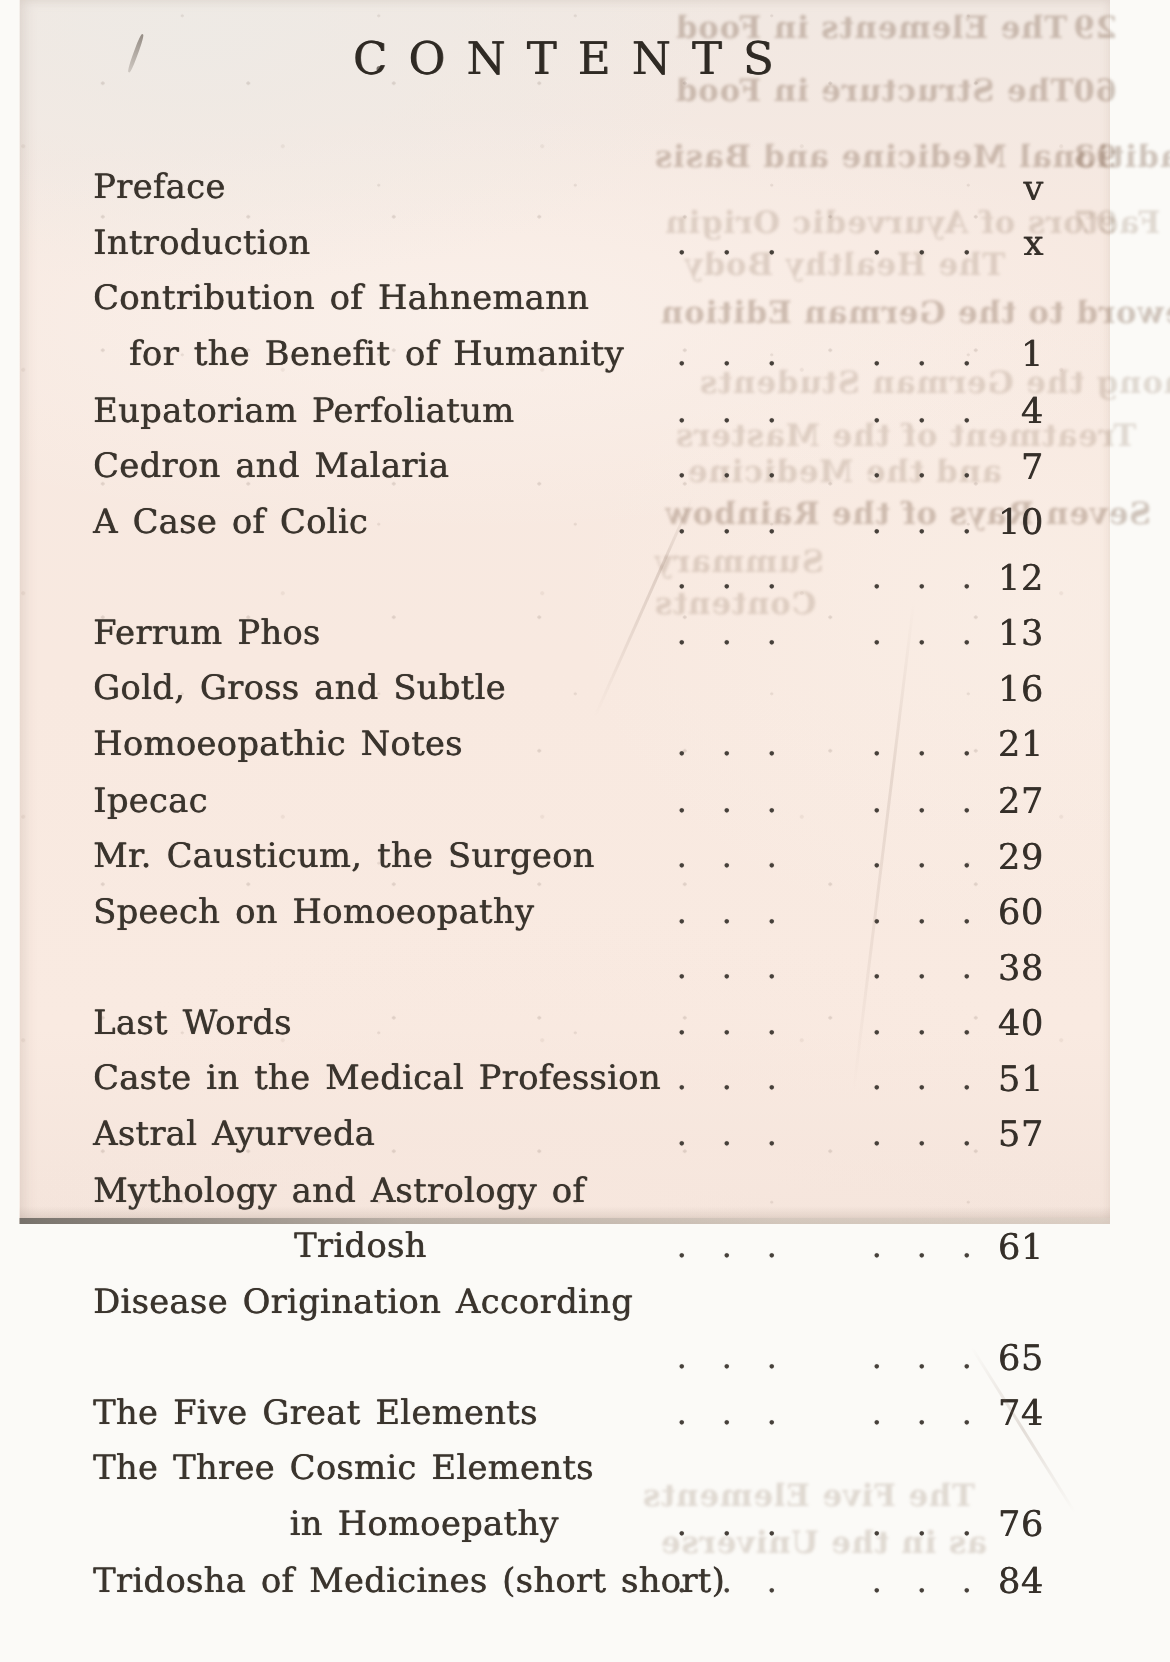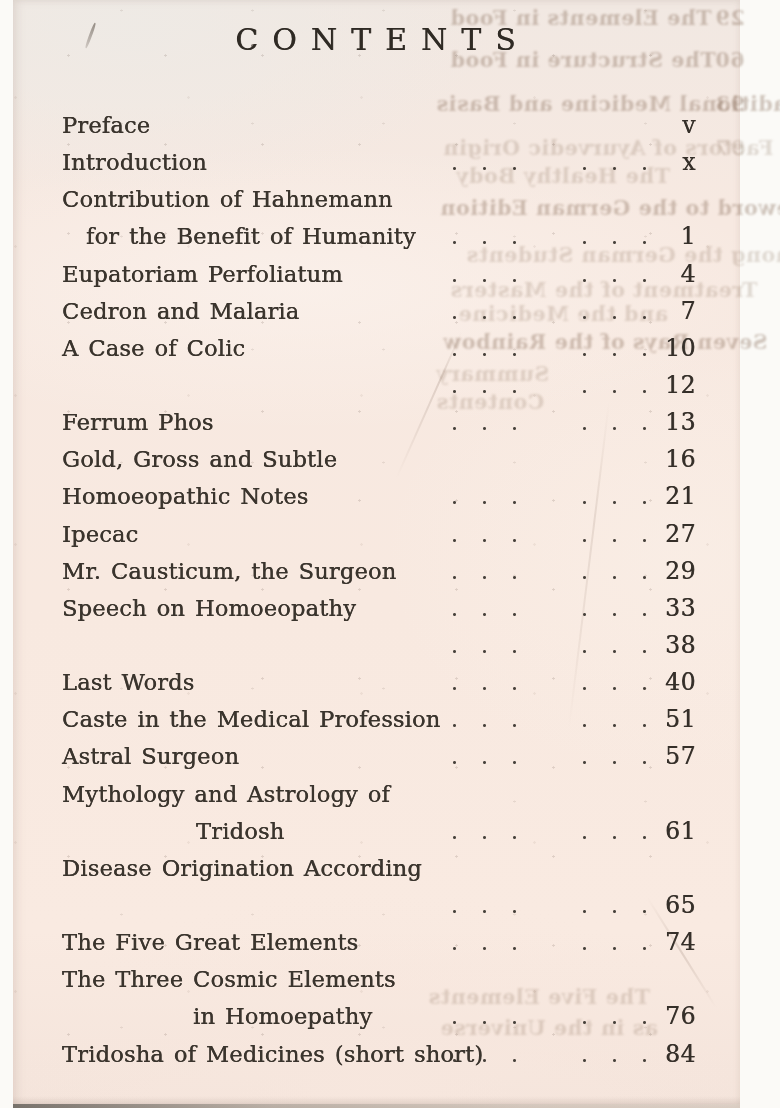--- a/index.html
+++ b/index.html
@@ -3,21 +3,21 @@
 <meta charset="utf-8">
 <style>
   html,body{margin:0;padding:0;}
   body{
     width:780px;height:1108px;position:relative;overflow:hidden;
     background:#fbfaf7;
     font-family:"DejaVu Serif","Liberation Serif",serif;
   }
   
   .paper{
-    position:absolute;left:13px;top:0;width:727px;height:1108px;
+    position:absolute;left:13px;top:0;width:727px;height:816px;
     background:
       radial-gradient(ellipse 520px 250px at 16% 2%, rgba(238,234,229,.95), transparent 70%),
       radial-gradient(ellipse 640px 190px at 40% 26%, rgba(252,245,240,.55), transparent 75%),
       radial-gradient(ellipse 430px 320px at 92% 50%, rgba(250,240,232,.55), transparent 70%),
       radial-gradient(ellipse 500px 260px at 50% 98%, rgba(247,231,222,.8), transparent 75%),
       linear-gradient(180deg,#f1e8e2 0%,#f7e9e1 20%,#f8e9e0 55%,#f9eae1 84%,#f4e4db 100%);
     box-shadow: inset 4px 0 8px rgba(170,150,140,.22), inset -2px 0 5px rgba(190,170,158,.14);
   }
   
   .paper::after{
@@ -207,21 +207,21 @@
     <span class="lbl ind-0">Mr. Causticum, the Surgeon</span>
     <span class="dots d1">. . .</span>
     <span class="dots d2">. . .</span>
     <span class="pg">29</span>
   </div>
 
   <div class="row">
     <span class="lbl ind-0">Speech on Homoeopathy</span>
     <span class="dots d1">. . .</span>
     <span class="dots d2">. . .</span>
-    <span class="pg">33</span>
+    <span class="pg">60</span>
   </div>
 
   <div class="row">
     <span class="dots d1">. . .</span>
     <span class="dots d2">. . .</span>
     <span class="pg">38</span>
   </div>
 
   <div class="row">
     <span class="lbl ind-0">Last Words</span>
@@ -231,21 +231,21 @@
   </div>
 
   <div class="row">
     <span class="lbl ind-0">Caste in the Medical Profession</span>
     <span class="dots d1">. . .</span>
     <span class="dots d2">. . .</span>
     <span class="pg">51</span>
   </div>
 
   <div class="row">
-    <span class="lbl ind-0">Astral Surgeon</span>
+    <span class="lbl ind-0">Astral Ayurveda</span>
     <span class="dots d1">. . .</span>
     <span class="dots d2">. . .</span>
     <span class="pg">57</span>
   </div>
 
   <div class="row">
     <span class="lbl ind-0">Mythology and Astrology of</span>
 
   </div>
 

